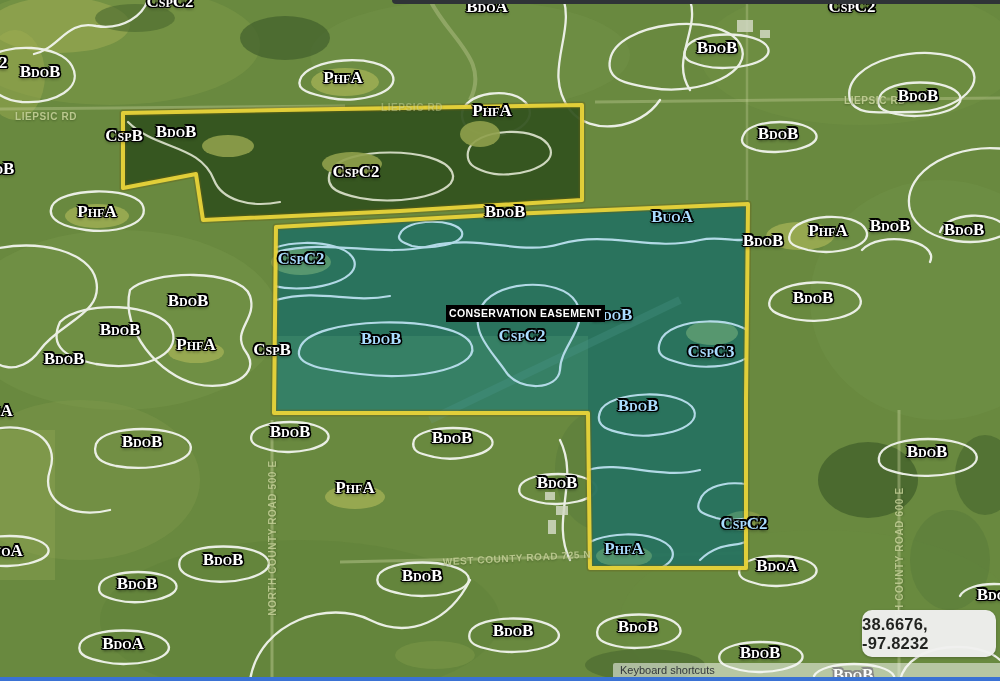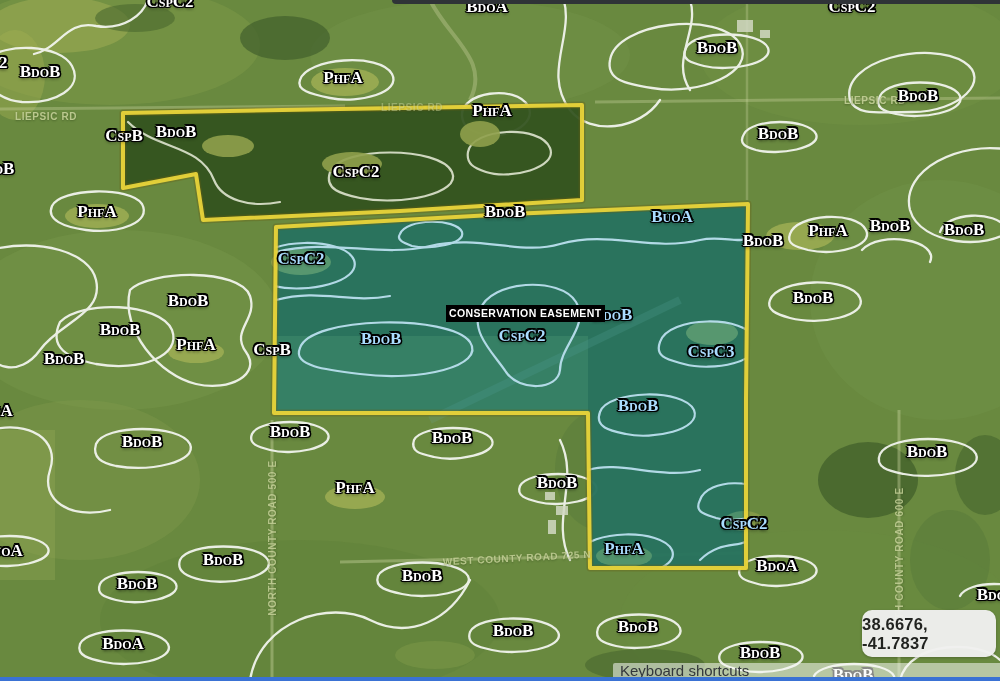--- a/index.html
+++ b/index.html
@@ -44,21 +44,21 @@
     position:absolute;left:862px;top:610px;width:134px;height:47px;z-index:6;
     background:var(--coords-box-bg,#f1f1f0);opacity:.96;border-radius:10px;
     display:flex;align-items:center;justify-content:center;
     font-size:16.5px;font-weight:700;color:var(--coords-text,#1f1f1f);
     letter-spacing:.2px;box-shadow:0 1px 3px rgba(0,0,0,.25);
   }
   .attribution{
     position:absolute;left:613px;right:0;top:663px;height:14px;z-index:5;
     background:rgba(248,249,245,.55);border-radius:2px 0 0 0;
     display:flex;align-items:center;white-space:nowrap;overflow:hidden;
-    font-size:15px;color:var(--attribution-text,#33373b);
+    font-size:11px;color:var(--attribution-text,#33373b);
   }
   .attribution span{padding:0 7px;flex:0 0 auto;}
   .attribution span + span{border-left:1px solid rgba(60,60,60,.3);margin-top:46px;}
 </style>
 </head>
 <body>
 
 <div class="stage">
 
   <svg width="1000" height="681" viewBox="0 0 1000 681">
@@ -265,21 +265,21 @@
       <div class="soil-label" style="left: 123px; top: 643px;">BdoA</div>
       <div class="soil-label" style="left: 760px; top: 652px;">BdoB</div>
       <div class="soil-label" style="left: 853px; top: 674px;">BdoB</div>
     </div>
 
   <div class="ce-chip">CONSERVATION EASEMENT</div>
 
   <div class="topbar"></div>
   <div class="bottombar"></div>
 
-  <div class="coords">38.6676, -41.7837</div>
+  <div class="coords">38.6676, -97.8232</div>
 
   <div class="attribution">
     <span>Keyboard shortcuts</span>
     <span>Imagery ©2025 Airbus, Maxar Technologies</span>
     <span>Airbus</span>
     <span>Report a map error</span>
   </div>
 
 </div>
 

